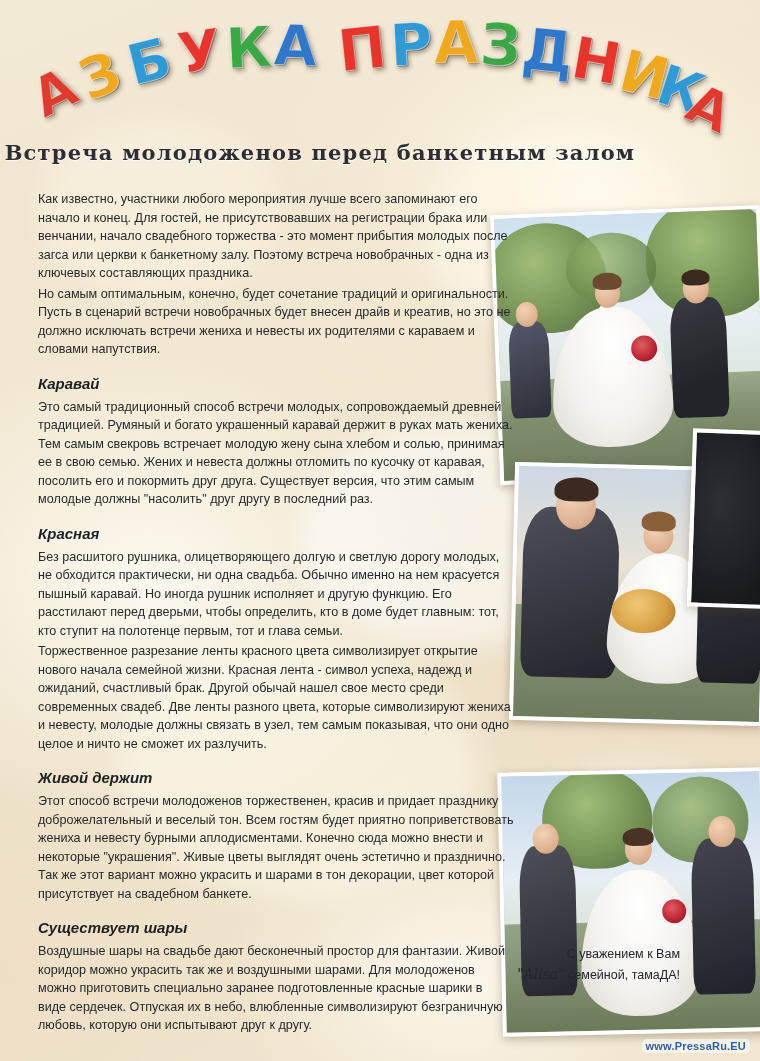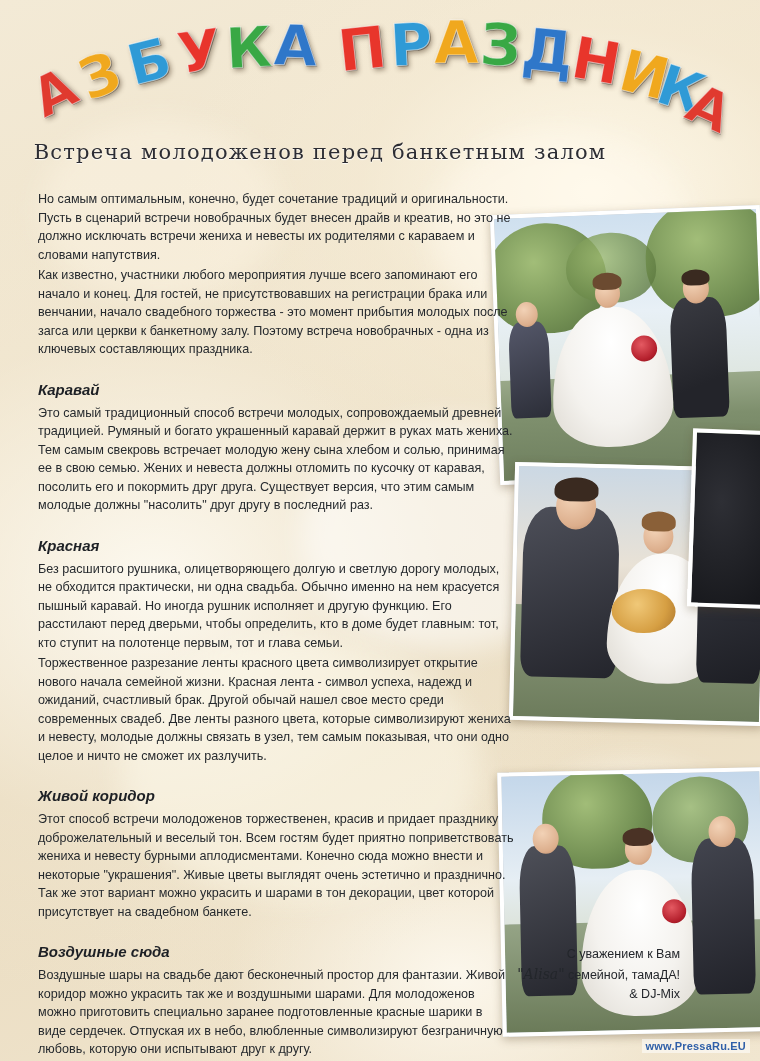--- a/index.html
+++ b/index.html
@@ -127,21 +127,21 @@
 
   
   .heading {
     position: absolute;
     left: 0;
     top: 140px;
     width: 640px;
     text-align: center;
     font-family: "DejaVu Serif", serif;
     font-size: 21px;
-    font-weight: normal;
+    font-weight: bold;
     letter-spacing: 1.2px;
     color: #2d2d33;
     text-shadow: 0 1px 1px rgba(255,255,255,0.9);
   }
 
   
   .article {
     position: absolute;
     left: 38px;
     top: 190px;
@@ -152,21 +152,21 @@
   }
   .article p {
     margin: 0 0 2px 0;
   }
   .sec-title {
     font-family: "Liberation Sans", sans-serif;
     font-style: italic;
     font-weight: bold;
     font-size: 15px;
     color: #1d2025;
-    margin: 20px 0 3px 0;
+    margin: 14px 0 3px 0;
   }
   .intro { margin-bottom: 4px; }
 
   
   .signature {
     position: absolute;
     left: 280px;
     top: 945px;
     width: 400px;
     text-align: right;
@@ -183,21 +183,21 @@
   
   .watermark {
     position: absolute;
     right: 10px;
     bottom: 8px;
     font-size: 11px;
     font-weight: bold;
     color: #2f5fa8;
     background: rgba(255,255,255,0.55);
     padding: 1px 4px;
-    border-radius: 0;
+    border-radius: 5px;
     letter-spacing: 0.2px;
   }
 </style>
 </head>
 <body>
 
 <div class="page">
 
   <div class="bg-blob blob1"></div>
   <div class="bg-blob blob2"></div>
@@ -267,42 +267,41 @@
     <span class="logo-letter" style="left:494px; top:10px; color:#2f77c9; transform:rotate(6deg); font-size:58px;">Д</span>
     <span class="logo-letter" style="left:544px; top:20px; color:#e8352b; transform:rotate(10deg); font-size:58px;">Н</span>
     <span class="logo-letter" style="left:592px; top:34px; color:#f0a81e; transform:rotate(14deg); font-size:58px;">И</span>
     <span class="logo-letter" style="left:630px; top:50px; color:#2f9ad6; transform:rotate(18deg); font-size:56px;">К</span>
     <span class="logo-letter" style="left:660px; top:70px; color:#e03a2f; transform:rotate(24deg); font-size:54px;">А</span>
   </div>
 
   <div class="heading">Встреча молодоженов перед банкетным залом</div>
 
   <div class="article">
+    <p class="intro">Как известно, участники любого мероприятия лучше всего запоминают его начало и конец. Для гостей, не присутствовавших на регистрации брака или венчании, начало свадебного торжества - это момент прибытия молодых после загса или церкви  к банкетному залу. Поэтому встреча новобрачных - одна из ключевых составляющих праздника.</p>
     <p class="intro">Но самым оптимальным, конечно, будет сочетание традиций и оригинальности. Пусть в сценарий встречи новобрачных будет внесен драйв и креатив, но это не должно исключать встречи жениха и невесты их родителями с караваем и словами напутствия.</p>
-    <p class="intro">Как известно, участники любого мероприятия лучше всего запоминают его начало и конец. Для гостей, не присутствовавших на регистрации брака или венчании, начало свадебного торжества - это момент прибытия молодых после загса или церкви  к банкетному залу. Поэтому встреча новобрачных - одна из ключевых составляющих праздника.</p>
 
     <div class="sec-title">Каравай</div>
     <p>Это самый традиционный способ встречи молодых, сопровождаемый древней традицией. Румяный и  богато украшенный каравай держит в руках мать жениха. Тем самым свекровь встречает молодую жену сына хлебом и солью, принимая ее в свою семью. Жених и невеста должны отломить по кусочку от каравая, посолить его и покормить друг друга. Существует версия, что этим самым молодые должны "насолить" друг другу в последний раз.</p>
 
     <div class="sec-title">Красная</div>
     <p>Без расшитого рушника, олицетворяющего долгую и светлую дорогу молодых, не обходится практически, ни одна свадьба.  Обычно именно на нем красуется пышный каравай. Но иногда рушник исполняет и другую функцию. Его расстилают перед дверьми, чтобы определить, кто в доме будет главным: тот, кто ступит на полотенце первым, тот и глава семьи.</p>
 
     <p>Торжественное разрезание ленты красного цвета символизирует открытие нового  начала семейной жизни. Красная лента - символ успеха, надежд и ожиданий, счастливый брак. Другой обычай нашел свое место среди современных свадеб. Две ленты разного цвета, которые символизируют жениха и невесту, молодые должны связать в узел, тем самым показывая, что они одно целое и ничто не сможет их разлучить.</p>
 
-    <div class="sec-title">Живой коридор</div>
+    <div class="sec-title">Живой держит</div>
     <p>Этот способ встречи молодоженов торжественен, красив и придает празднику доброжелательный и веселый тон. Всем гостям будет приятно поприветствовать жениха и невесту бурными аплодисментами. Конечно сюда можно внести и некоторые "украшения". Живые цветы выглядят очень эстетично и празднично. Так же этот вариант можно украсить и шарами в тон декорации, цвет которой присутствует на свадебном банкете.</p>
 
-    <div class="sec-title">Воздушные сюда</div>
+    <div class="sec-title">Существует шары</div>
     <p>Воздушные шары на свадьбе дают бесконечный простор для фантазии. Живой коридор можно украсить так же и воздушными шарами. Для молодоженов можно приготовить специально заранее подготовленные красные шарики в виде сердечек. Отпуская их в небо, влюбленные символизируют безграничную любовь, которую они испытывают друг к другу.</p>
 
   </div>
 
   <div class="signature">
     <div>С уважением к Вам</div>
     <div>
       <span class="sig-name">"Alisa"</span><span> семейной, тамаДА!</span>
     </div>
-    <div>&amp; DJ-Mix</div>
   </div>
 
   <div class="watermark">www.PressaRu.EU</div>
 
 </div>
 
 </body></html>

